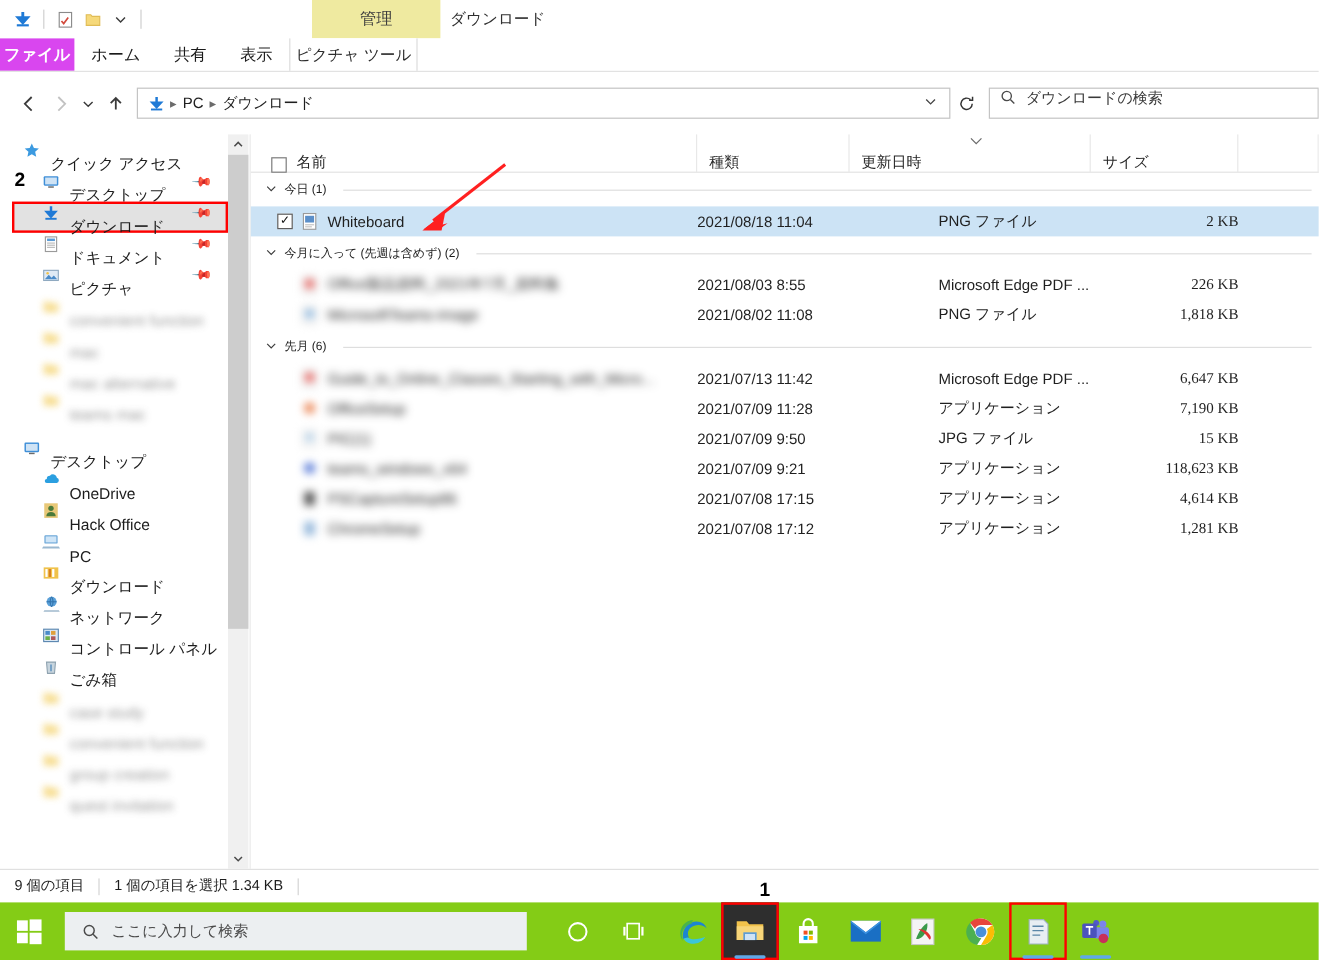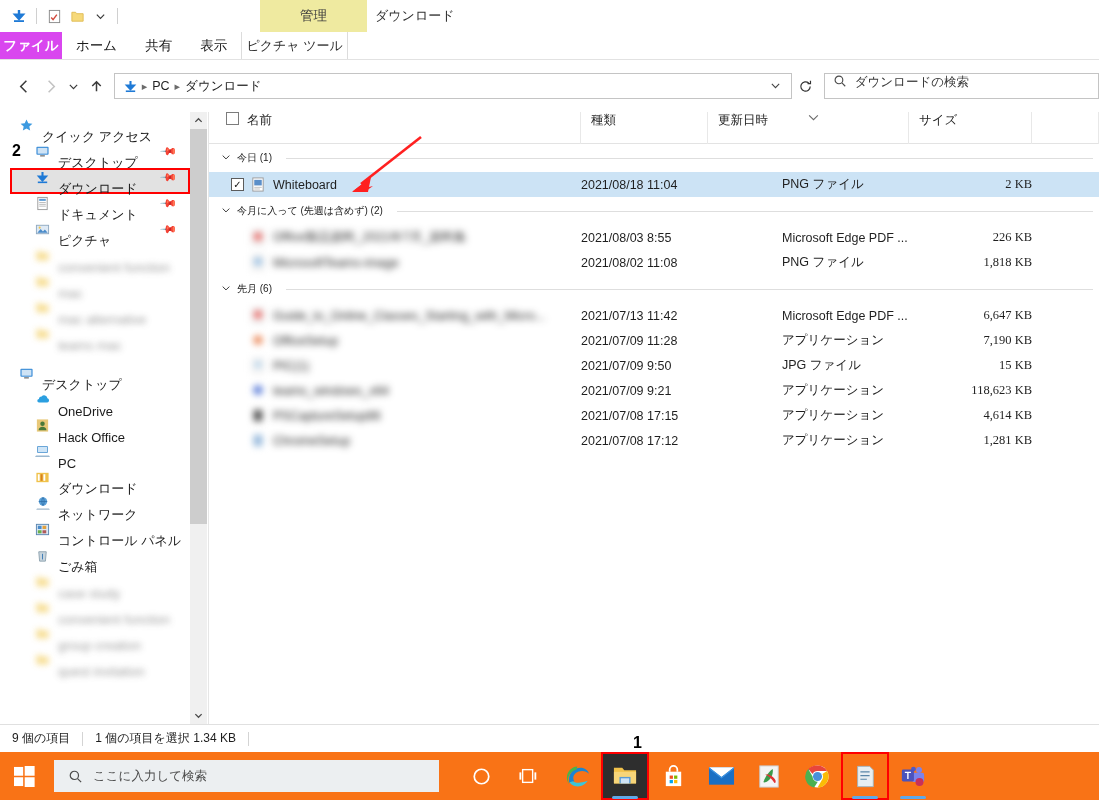--- a/index.html
+++ b/index.html
@@ -123,21 +123,21 @@
 
   
   .filepane {
     position: absolute; left: 209px; top: 0; width: 890px; height: 612px; background: #ffffff;
   }
   .colhead {
     position: relative; height: 32px; display: flex; align-items: center;
     border-bottom: 1px solid #e3e3e3; font-size: 12.5px; color: #262626;
   }
   .ch {
-    height: 32px; display: flex; align-items: flex-start; padding-left: 10px;
+    height: 32px; display: flex; align-items: flex-end; padding-left: 10px;
     border-right: 1px solid #e8e8e8; position: relative;
   }
   .ch-sortmark {
     position: absolute; left: 50%; top: 1px; font-size: 9px; color: #6a6a6a;
   }
   .selall-box {
     width: 13px; height: 13px; border: 1px solid #7c7c7c; background: #fff;
     margin-left: 17px; margin-right: 8px;
   }
   .grouphdr {
@@ -169,21 +169,21 @@
   .statusbar {
     position: absolute; left: 0; top: 724px; width: 1099px; height: 28px;
     background: #ffffff; border-top: 1px solid #e0e0e0;
     display: flex; align-items: center; font-size: 12px; color: #1d1d1d;
   }
   .sb-seg { padding: 0 12px; height: 16px; display: flex; align-items: center; }
   .sb-div { width: 1px; height: 14px; background: #d4d4d4; }
 
   
   .taskbar {
-    position: absolute; left: 0; top: 752px; width: 1099px; height: 48px; background: #f97316;
+    position: absolute; left: 0; top: 752px; width: 1099px; height: 48px; background: #84cc16;
     display: flex; align-items: center;
   }
   .startbtn { width: 48px; height: 48px; display: flex; align-items: center; justify-content: center; }
   .tb-search {
     width: 385px; height: 32px; background: #eceff1; display: flex; align-items: center;
     gap: 10px; padding-left: 14px; margin-left: 6px;
   }
   .tb-search-ph { font-size: 12.5px; color: #4a4a4a; }
   .tb-icons { display: flex; align-items: center; margin-left: 18px; }
   .tb-ico {

